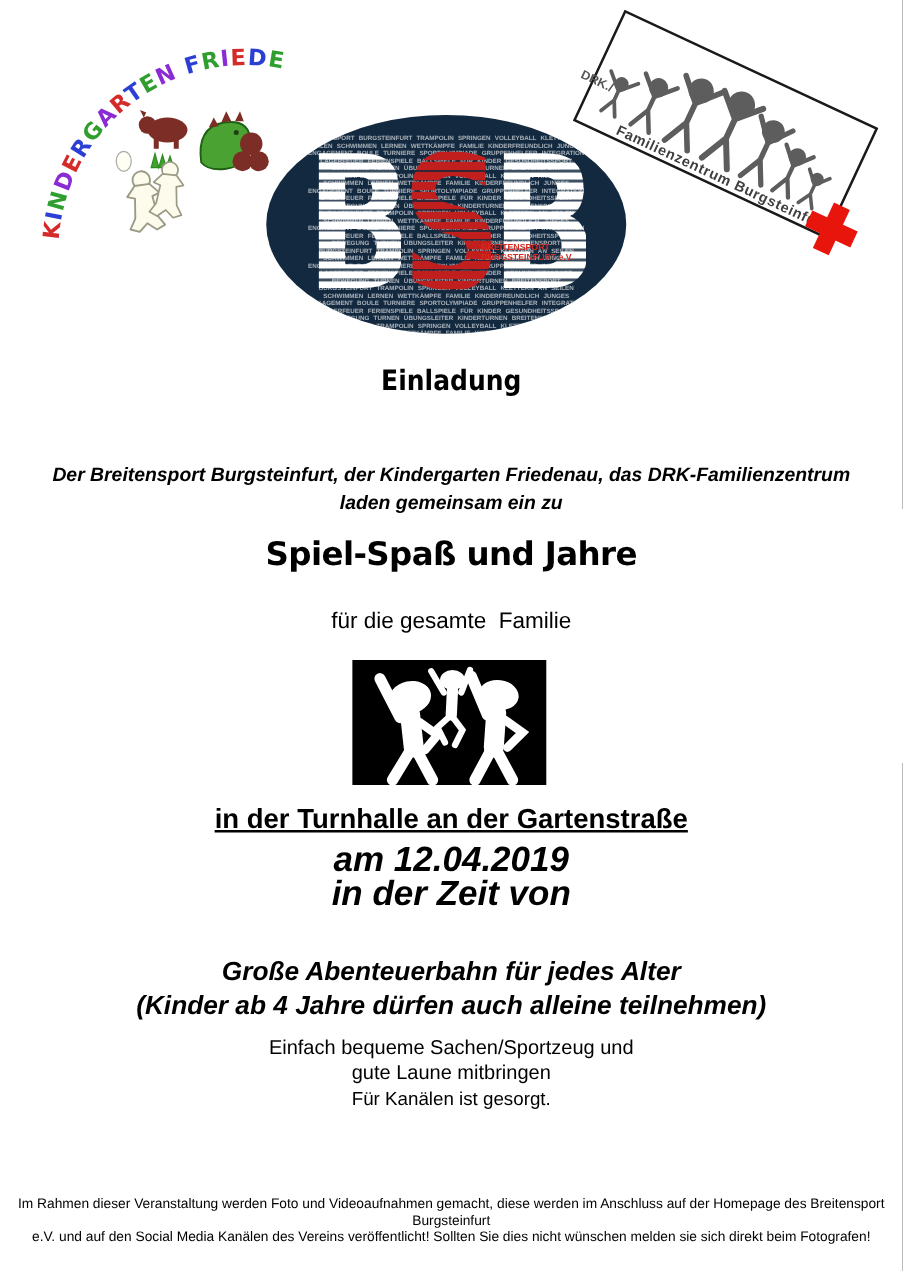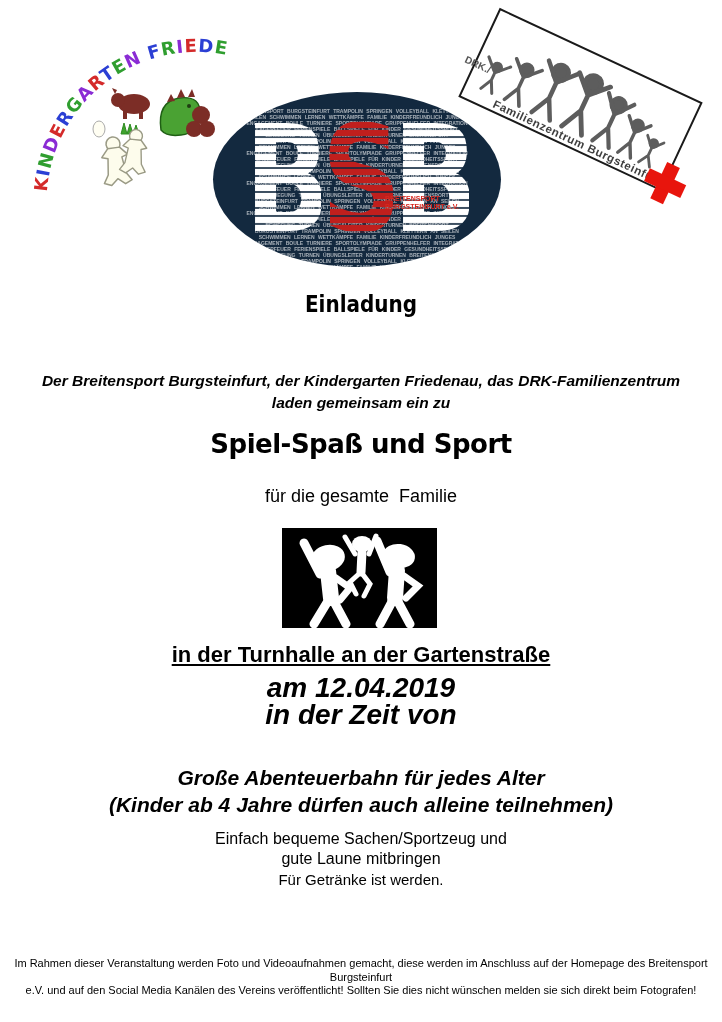--- a/index.html
+++ b/index.html
@@ -145,21 +145,21 @@
     <text transform="translate(14,58) rotate(25)" font-size="10" font-weight="bold" fill="#555555">DRK./</text>
   </svg>
 
   <div class="abs cline heading">Einladung</div>
 
   <div class="abs cline intro">
     <span>Der Breitensport Burgsteinfurt, der Kindergarten Friedenau, das DRK-Familienzentrum</span><br>
     <span>laden gemeinsam ein zu</span>
   </div>
 
-  <div class="abs cline event-title">Spiel-Spaß und Sport</div>
+  <div class="abs cline event-title">Spiel-Spaß und Jahre</div>
 
   <div class="abs cline subtitle">für die gesamte  Familie</div>
 
   <div class="abs figures-box">
     <svg width="155" height="100" viewBox="0 0 155 100">
       <rect x="0" y="0" width="155" height="100" fill="#000000"></rect>
       <g fill="#ffffff" stroke="#ffffff" stroke-linecap="round">
 
         <ellipse cx="46" cy="30" rx="17" ry="13" transform="rotate(-12 46 30)" stroke="none"></ellipse>
         <path d="M38 46 L22 15" stroke-width="9" fill="none"></path>
@@ -190,20 +190,20 @@
   <div class="abs cline activity">
     <span>Große Abenteuerbahn für jedes Alter</span><br>
     <span>(Kinder ab 4 Jahre dürfen auch alleine teilnehmen)</span>
   </div>
 
   <div class="abs cline bring">
     <span>Einfach bequeme Sachen/Sportzeug und</span><br>
     <span>gute Laune mitbringen</span>
   </div>
 
-  <div class="abs cline drinks">Für Getränke ist werden.</div>
+  <div class="abs cline drinks">Für Kanälen ist gesorgt.</div>
 
   <div class="abs cline footer">
     <span>Im Rahmen dieser Veranstaltung werden Foto und Videoaufnahmen gemacht, diese werden im Anschluss auf der Homepage des Breitensport Burgsteinfurt</span><br>
     <span>e.V. und auf den Social Media Kanälen des Vereins veröffentlicht! Sollten Sie dies nicht wünschen melden sie sich direkt beim Fotografen!</span>
   </div>
 
 </div>
 
 </body></html>

